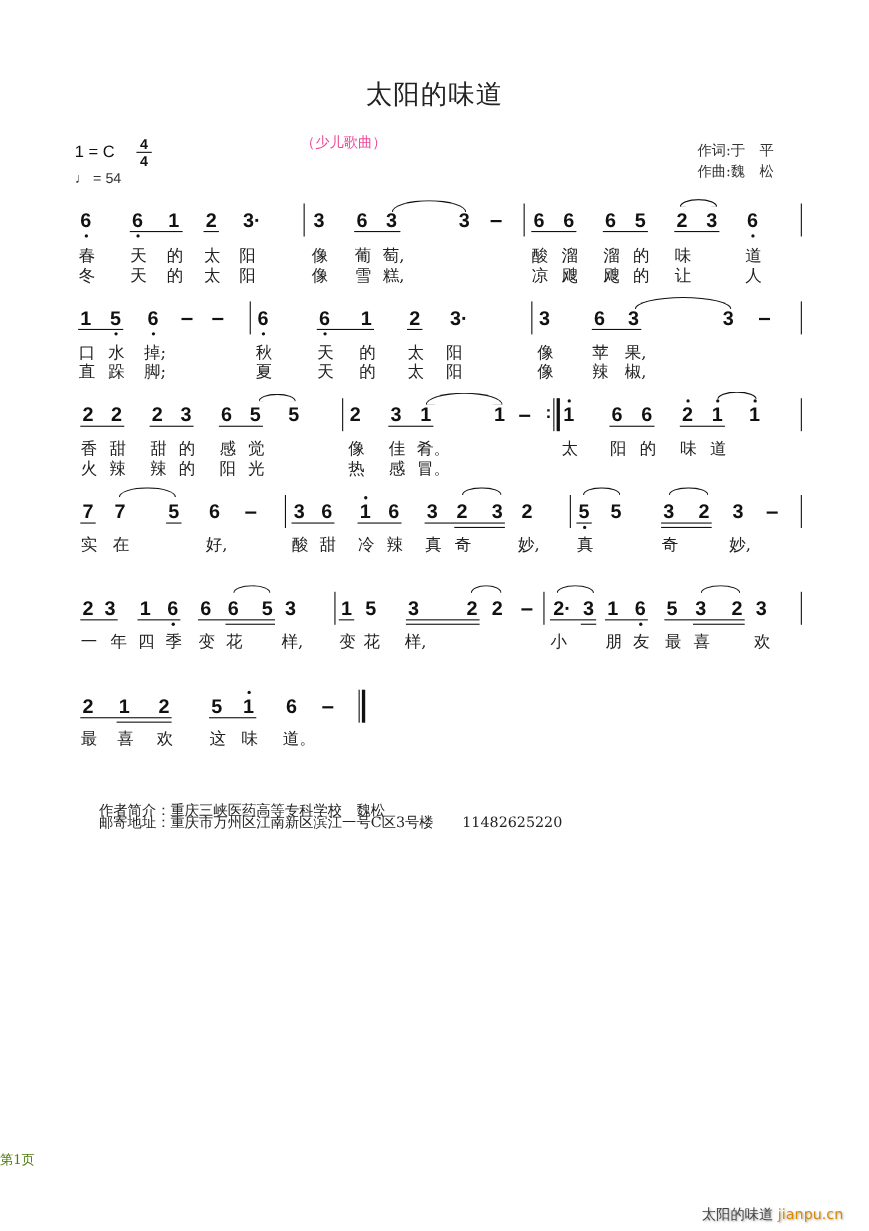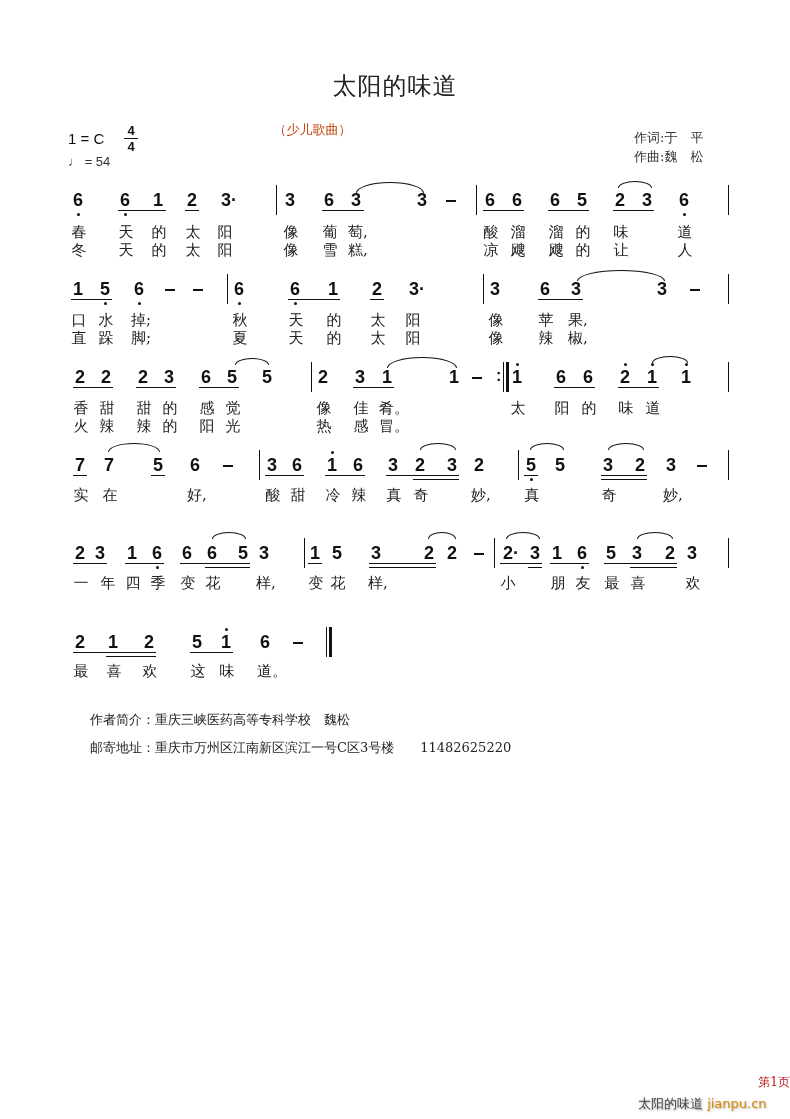--- a/index.html
+++ b/index.html
@@ -1,34 +1,34 @@
 <!DOCTYPE html>
 <html><head>
 <meta charset="utf-8">
 <style>
   html, body { margin:0; padding:0; background:#fff; }
   body { width:790px; height:1119px; position:relative; overflow:hidden; font-family:"DejaVu Serif", serif; color:#111; }
   .abs { position:absolute; }
   .title { left:0; width:790px; top:70px; text-align:center; font-size:24px; font-family:"DejaVu Serif", serif; color:#222; letter-spacing:1px; }
-  .subtitle { left:0; width:625px; top:121px; text-align:center; font-size:13px; color:#c2410c; }
+  .subtitle { left:0; width:625px; top:121px; text-align:center; font-size:13px; color:#ec4899; }
   .credits { left:634px; top:128px; font-size:13px; color:#333; line-height:19px; }
   .key { left:68px; top:130px; font-size:15px; font-family:"Liberation Sans", sans-serif; }
   .tempo { left:68px; top:154px; font-size:13px; font-family:"Liberation Sans", sans-serif; color:#333; }
   .timesig { left:124px; top:124px; width:14px; text-align:center; font-weight:bold; font-size:13px; font-family:"Liberation Sans", sans-serif; line-height:13px; }
   .timesig .bar { border-top:1px solid #111; margin:1px 0; }
   .note { position:absolute; font-family:"Liberation Sans", sans-serif; font-weight:bold; font-size:18px; width:14px; text-align:center; line-height:20px; }
   .dot-below::after { content:""; position:absolute; left:6px; top:23px; width:3px; height:3px; background:#111; border-radius:50%; }
   .dot-above::before { content:""; position:absolute; left:6px; top:-4px; width:3px; height:3px; background:#111; border-radius:50%; }
   .uline { position:absolute; height:0; border-top:1.5px solid #111; }
   .barline { position:absolute; width:0; border-left:1.5px solid #111; height:30px; }
   .dash { position:absolute; width:10px; height:0; border-top:2px solid #111; }
   .slur { position:absolute; border:1.2px solid #111; border-bottom:none; border-radius:50% 50% 0 0 / 100% 100% 0 0; height:10px; }
   .lyric { position:absolute; font-size:15px; color:#222; font-family:"DejaVu Serif", serif; width:18px; text-align:center; }
   .info { left:90px; font-size:13px; color:#222; }
-  .pageno { left:0; width:790px; text-align:right; top:1046px; font-size:12px; color:#b91c1c;margin-top:28px; }
+  .pageno { left:0; width:790px; text-align:left; top:1046px; font-size:12px; color:#4d7c0f; }
   .watermark { left:638px; top:1095px; font-size:13px; color:#444; text-shadow:1px 1px 2px #aaa; }
   .watermark span { color:#d98a00; font-family:"DejaVu Sans", sans-serif; }
   .final-bar { position:absolute; height:30px; }
 </style>
 </head>
 <body>
 
 <div class="abs title">太阳的味道</div>
 <div class="abs subtitle">（少儿歌曲）</div>
 <div class="abs credits">
@@ -349,19 +349,19 @@
   </div>
 
   <div class="lyric" style="left:72px;top:662px">最</div>
   <div class="lyric" style="left:105px;top:662px">喜</div>
   <div class="lyric" style="left:141px;top:662px">欢</div>
   <div class="lyric" style="left:189px;top:662px">这</div>
   <div class="lyric" style="left:218px;top:662px">味</div>
   <div class="lyric" style="left:257px;top:662px;width:30px;text-align:left">道。</div>
 </div>
 
-<div class="abs info" style="top:711px">作者简介：重庆三峡医药高等专科学校　魏松</div>
+<div class="abs info" style="top:728px">作者简介：重庆三峡医药高等专科学校　魏松</div>
 <div class="abs info" style="top:739px">邮寄地址：重庆市万州区江南新区滨江一号C区3号楼　　11482625220</div>
 <div class="abs pageno">第1页</div>
 <div class="abs watermark">
   <span style="color:#444;font-family:'DejaVu Serif',serif">太阳的味道</span>
   <span>jianpu.cn</span>
 </div>
 
 </body></html>

